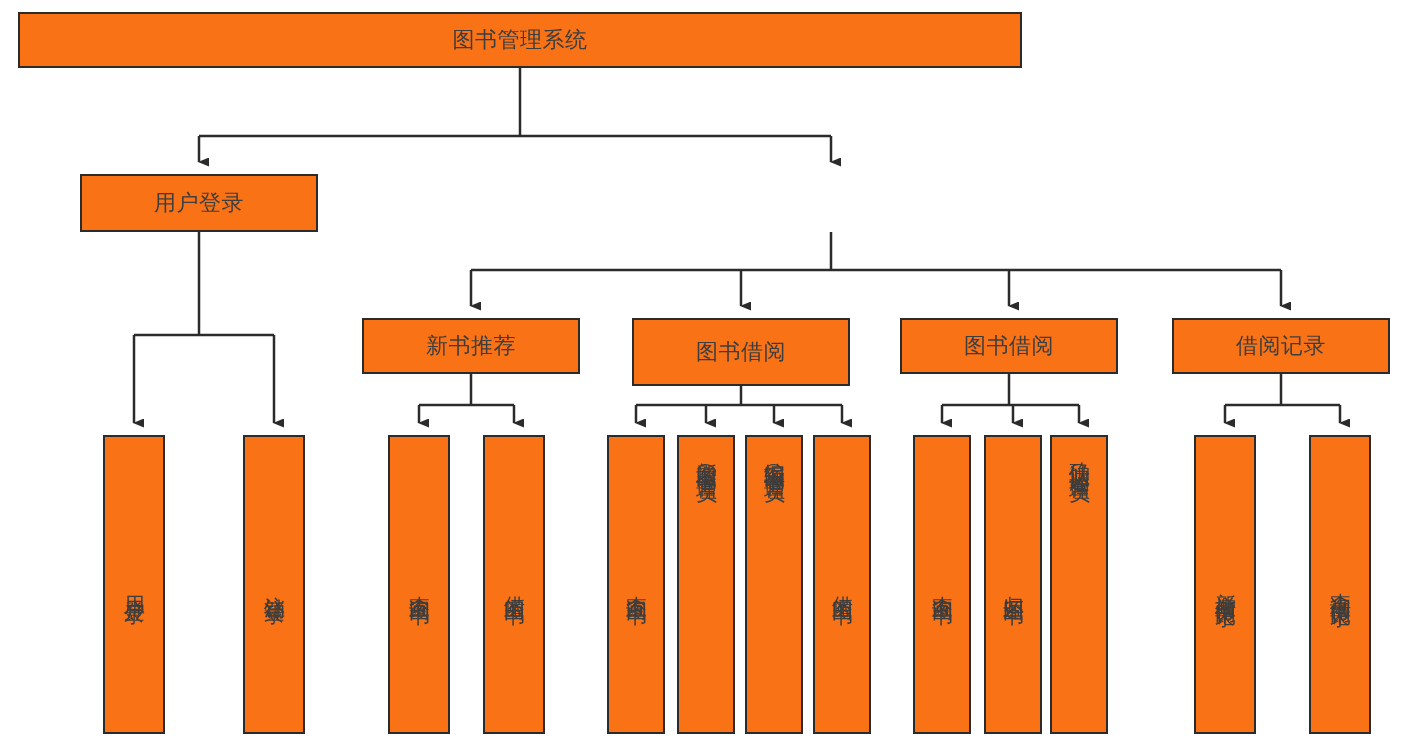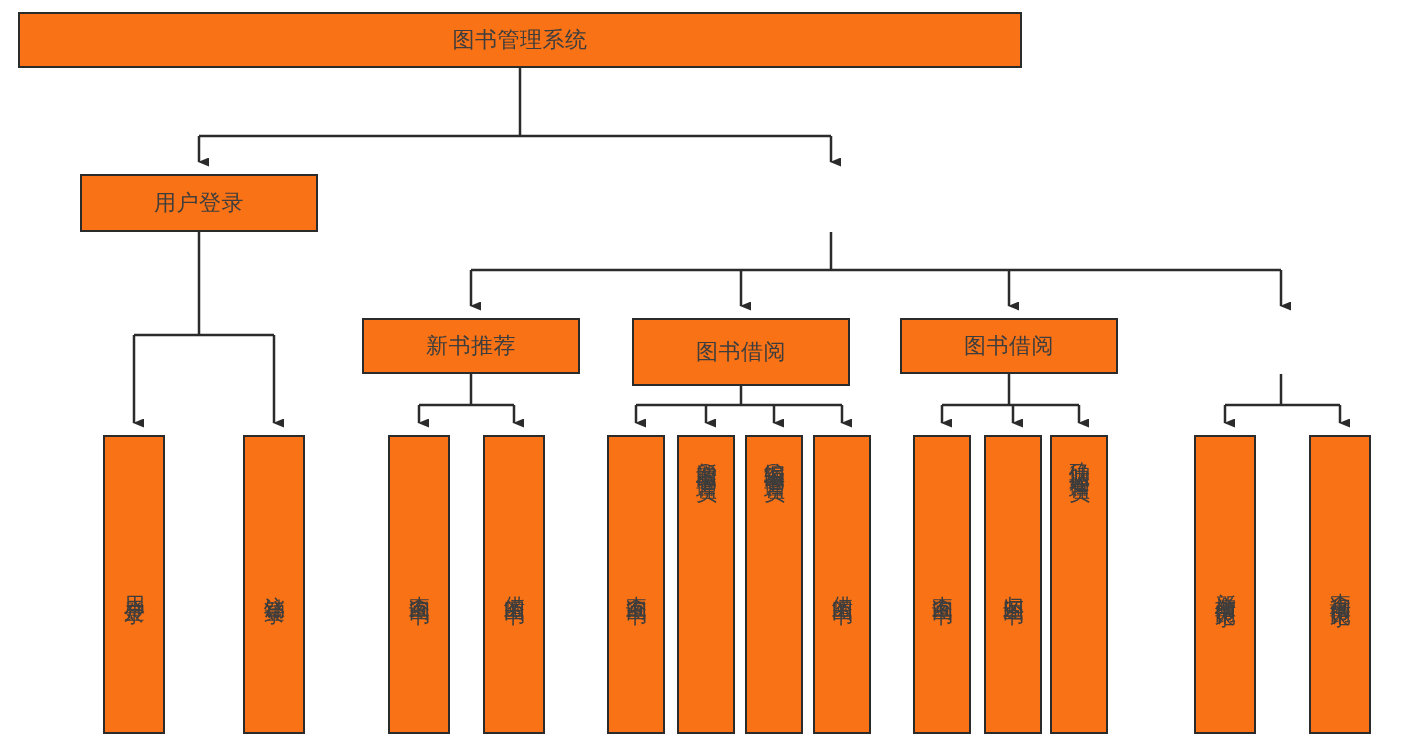--- a/index.html
+++ b/index.html
@@ -136,20 +136,23 @@
 
   <div class="node-box" style="left:362px; top:318px; width:218px; height:56px;font-family:Liberation Serif, serif;">
     <span class="node-label">新书推荐</span>
   </div>
   <div class="node-box" style="left:632px; top:318px; width:218px; height:68px;">
     <span class="node-label">图书借阅</span>
   </div>
   <div class="node-box" style="left:900px; top:318px; width:218px; height:56px;">
     <span class="node-label">图书借阅</span>
   </div>
+  <div class="node-box" style="left:1172px; top:318px; width:218px; height:56px;">
+    <span class="node-label">借阅记录</span>
+  </div>
 
   <div class="node-box vertical centered" style="left:103px; top:435px; width:62px; height:299px;">
     <span class="node-label">用户登录</span>
   </div>
   <div class="node-box vertical centered" style="left:243px; top:435px; width:62px; height:299px;">
     <span class="node-label">注销登录</span>
   </div>
 
   <div class="node-box vertical centered" style="left:388px; top:435px; width:62px; height:299px;">
     <span class="node-label">查询图书</span>

